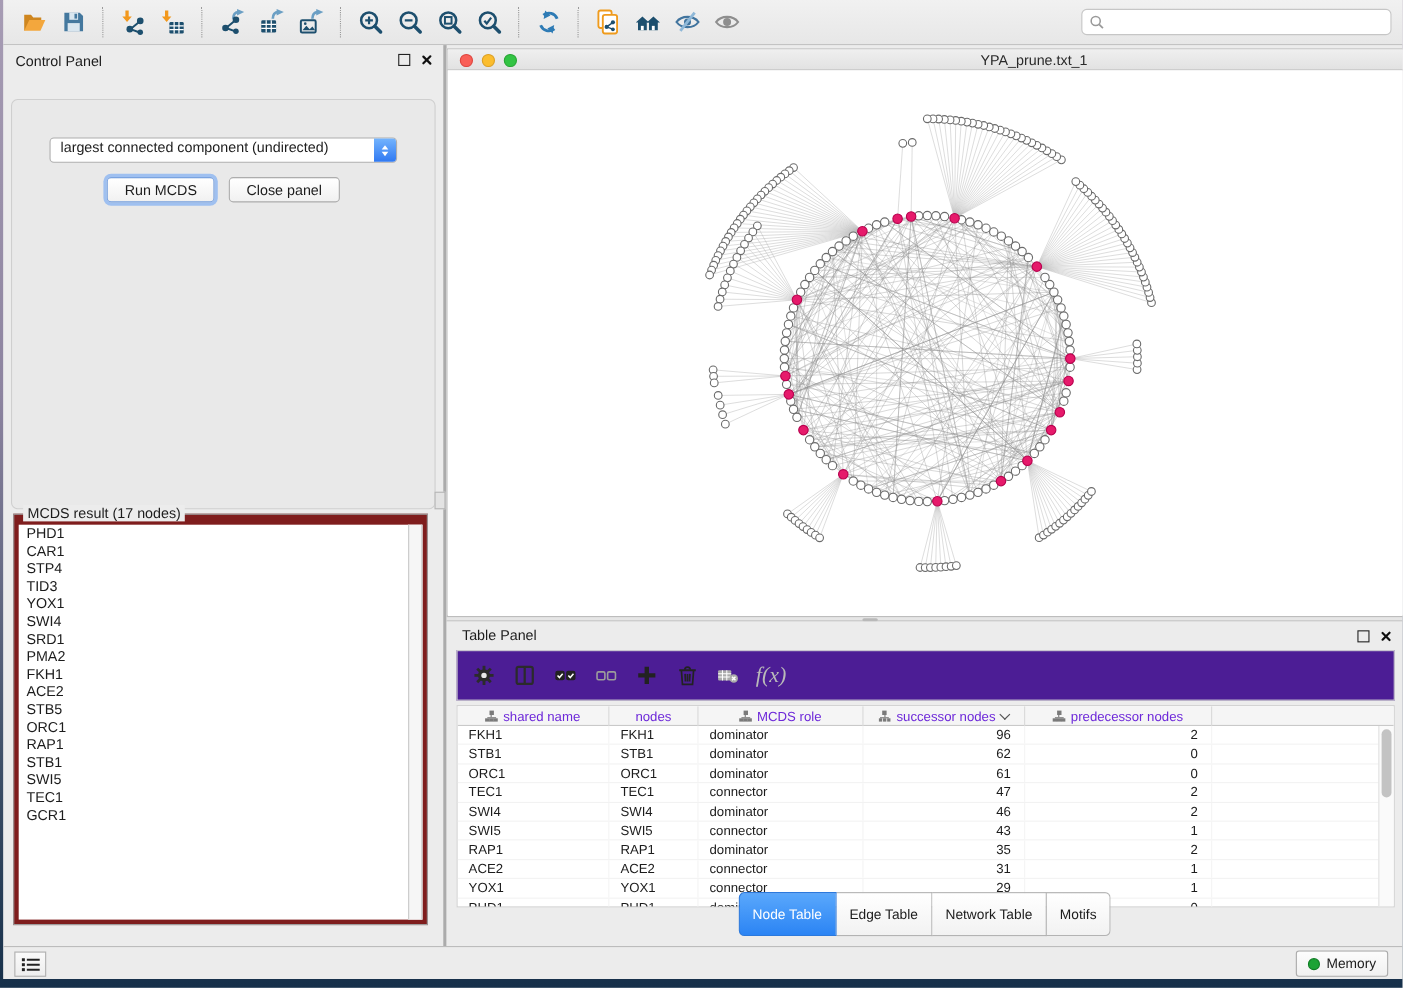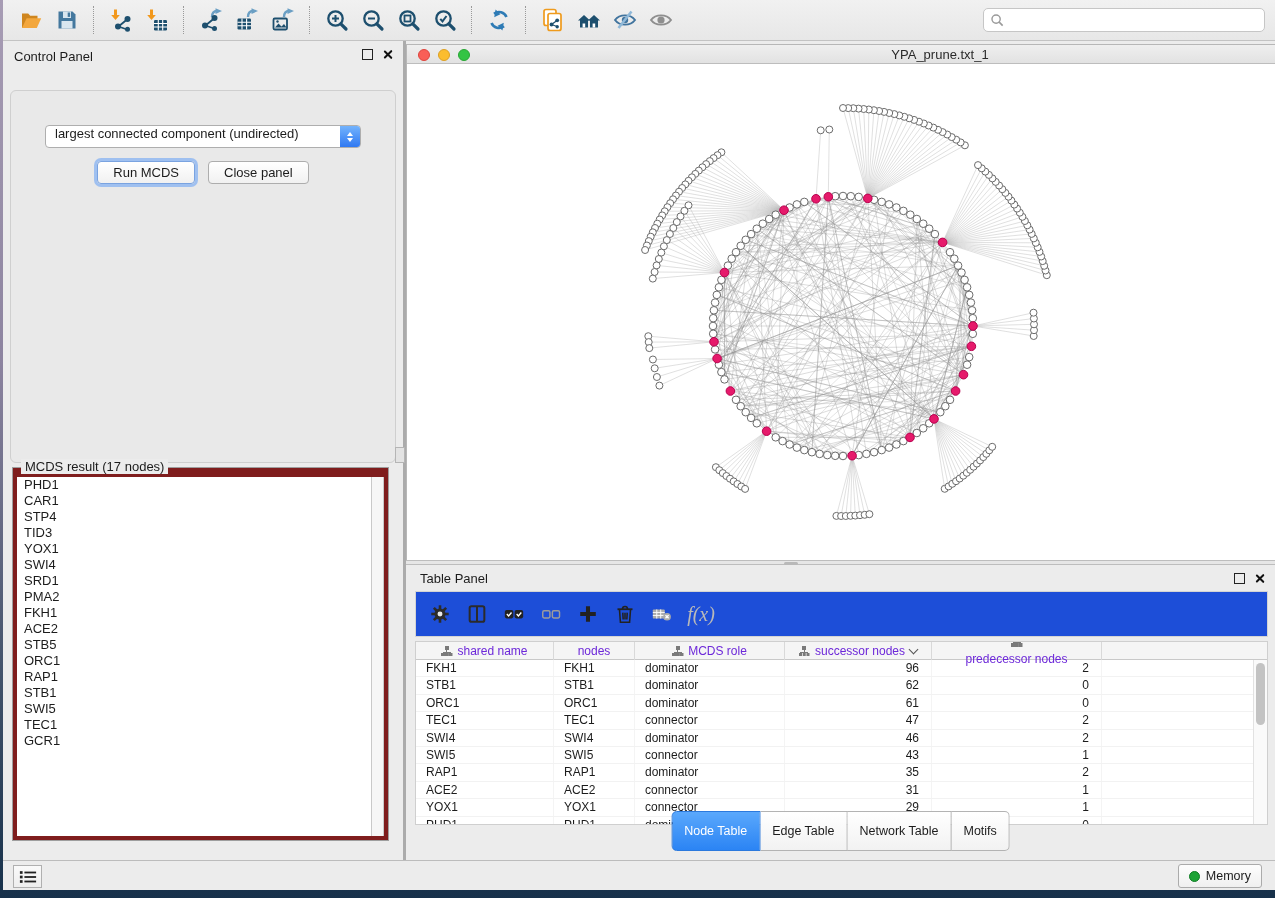--- a/index.html
+++ b/index.html
@@ -69,21 +69,21 @@
   .tl{position:absolute;top:3.5px;width:12px;height:12px;border-radius:50%;box-sizing:border-box;}
   .tl.r{left:11px;background:#f95f57;border:1px solid #de443d;}
   .tl.y{left:31px;background:#fbbd2e;border:1px solid #dda023;}
   .tl.g{left:51px;background:#33c444;border:1px solid #28a634;}
   .net-title .t{position:absolute;left:533px;transform:translateX(-50%);top:2px;font-size:13px;color:#2a2a2a;white-space:nowrap;}
   .canvas{position:absolute;left:0;top:19px;width:872px;height:496px;background:#fff;overflow:hidden;}
 
   
   .tpanel{position:absolute;left:403px;top:565px;right:0;height:295px;background:#ececec;}
   .tp-head{position:absolute;left:14px;top:4px;}
-  .tp-toolbar{position:absolute;left:9px;right:7px;top:26px;height:46px;background:#1d4ed8;border:1px solid #d4d4d4;
+  .tp-toolbar{position:absolute;left:9px;right:7px;top:26px;height:46px;background:#4c1d95;border:1px solid #d4d4d4;
               display:flex;align-items:center;padding-left:10px;box-sizing:border-box;gap:9px;}
   .ttbtn{width:28px;height:28px;display:flex;align-items:center;justify-content:center;}
   .ttbtn svg{width:22px;height:22px;}
   .fx{font-family:"Liberation Serif",serif;font-style:italic;font-size:20px;color:#b9b9b9;padding-left:4px;}
 
   .dtable{position:absolute;left:9px;right:7px;top:76px;height:184px;background:#fff;border:1px solid #cfcfcf;box-sizing:border-box;overflow:hidden;}
   .thead{display:flex;height:18px;background:#f5f5f5;border-bottom:1px solid #c9c9c9;box-sizing:border-box;}
   .th{display:flex;align-items:center;justify-content:center;gap:5px;font-size:12px;color:#6d28d9;
       border-right:1px solid #d9d9d9;box-sizing:border-box;height:18px;}
   .orgicon{width:11px;height:10px;position:relative;flex:0 0 auto;}
@@ -1097,21 +1097,21 @@
             <span>MCDS role</span>
           </div>
           <div class="th" style="width: 147px;">
             <span class="orgicon">
               <span class="stem"></span>
               <span class="bar"></span>
             </span>
             <span>successor nodes</span>
             <span class="sortchev"></span>
           </div>
-          <div class="th" style="width: 170px; flex-direction: column;">
+          <div class="th" style="width: 170px;">
             <span class="orgicon">
               <span class="stem"></span>
               <span class="bar"></span>
             </span>
             <span>predecessor nodes</span>
           </div>
         </div>
       <div id="tbody">
           <div class="tr">
             <div class="td" style="width: 138px;">FKH1</div>

